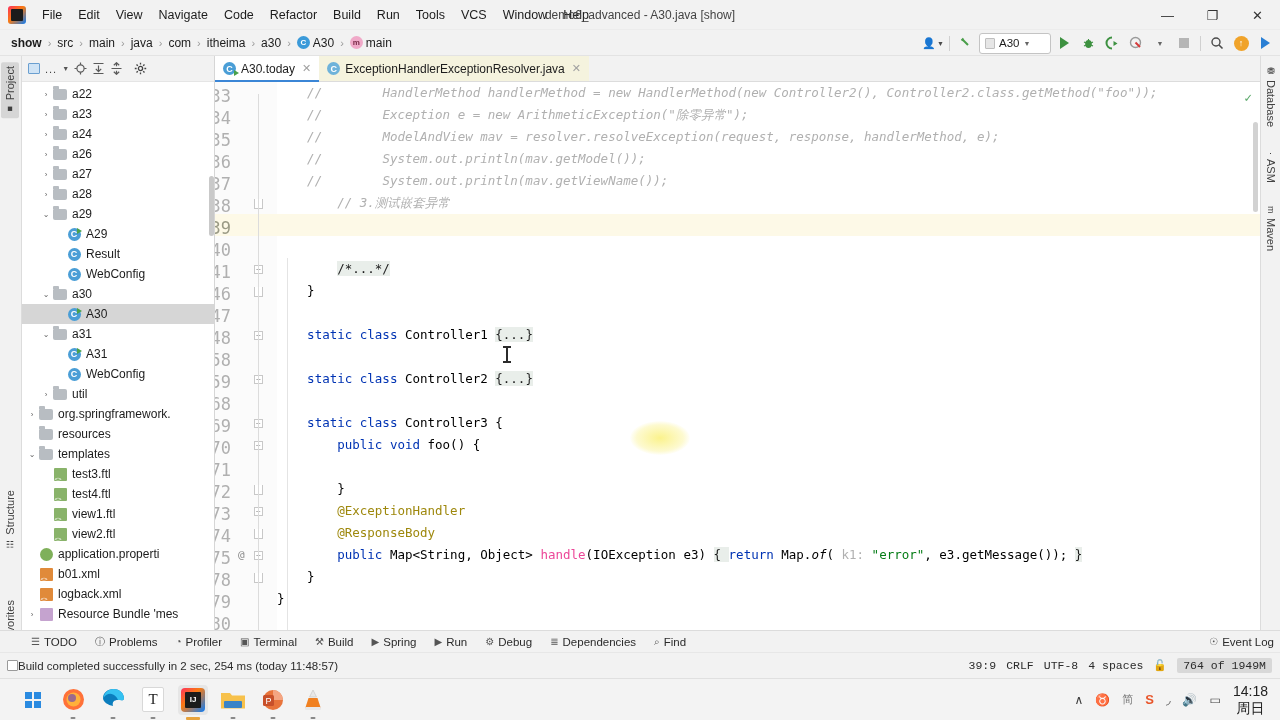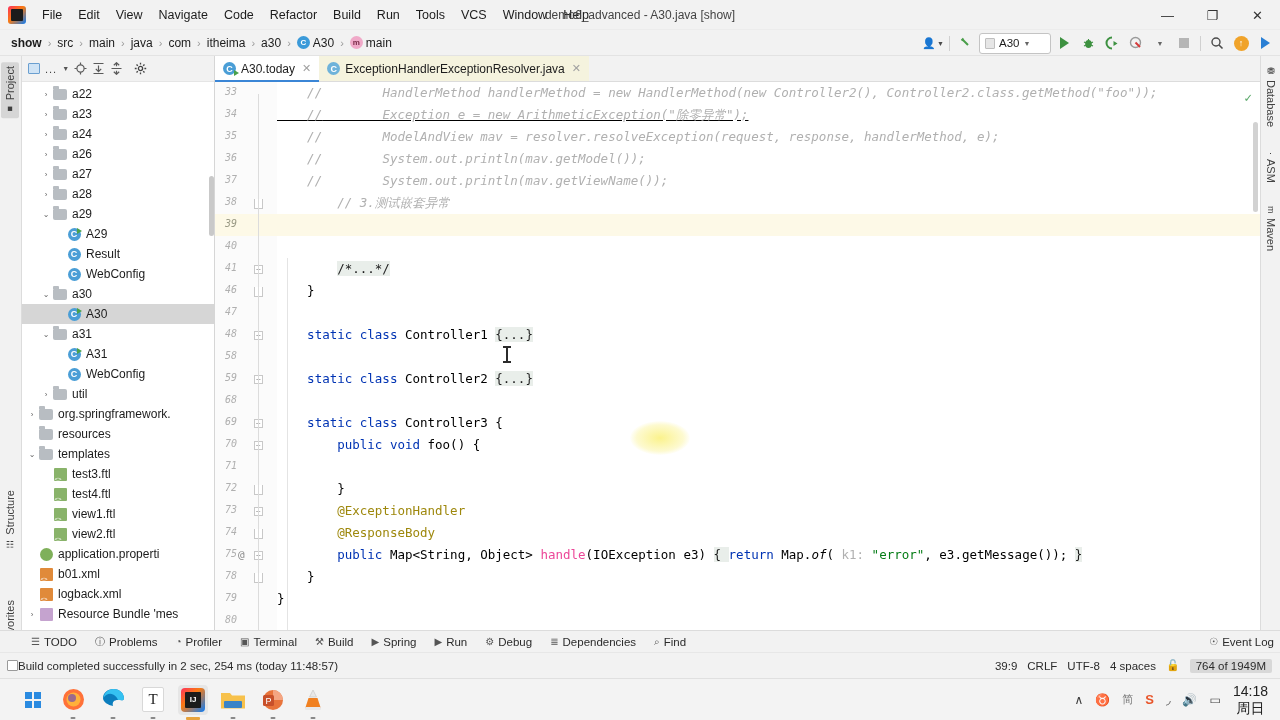--- a/index.html
+++ b/index.html
@@ -159,23 +159,22 @@
   .tabico.lib{background:#6fb3da;}
 
   .code-area{
     flex:1; position:relative; background:#fff; overflow:hidden;
     font-family:"DejaVu Sans Mono", monospace; font-size:12.5px;
   }
   .gutter{
     position:absolute;left:0;top:0;width:62px;height:100%;background:#fbfbfb;
   }
   .ln{
-    position:absolute;right:40px;color:#b0b0b0;font-size:10px;text-align:right;width:26px;
+    position:absolute;right:46px;color:#b0b0b0;font-size:17px;text-align:right;width:26px;
     font-family:"DejaVu Sans Mono", monospace;
-    font-style:italic;
   }
   .ln.cur{color:#9a9a85;}
   .fold{
     position:absolute;left:38px;width:11px;height:11px;color:#c2c2c2;font-size:9px;
     display:flex;align-items:center;justify-content:center;
   }
   .fold-box{width:9px;height:9px;border:1px solid #c8c8c8;display:flex;align-items:center;justify-content:center;font-size:8px;color:#9a9a9a;line-height:1;background:#fff;}
   .fold-end{width:9px;height:10px;border-left:1px solid #c8c8c8;border-right:1px solid #c8c8c8;border-bottom:1px solid #c8c8c8;background:#fff;}
   .fold-line{position:absolute;left:42.5px;width:1px;background:#dcdcdc;}
   .at-mark{position:absolute;left:23px;color:#8a8a8a;font-size:11px;}
@@ -219,21 +218,21 @@
   .bb-ico{font-size:10px;color:#555;}
   .bb-right{position:absolute;right:6px;display:flex;align-items:center;gap:4px;}
 
   
   .status-bar{
     position:absolute;left:0;top:652px;width:1280px;height:26px;background:#f2f2f2;
     display:flex;align-items:center;font-size:11.5px;color:#2b2b2b;border-top:1px solid #e7e7e7;
   }
   .sb-left{display:flex;align-items:center;margin-left:7px;}
   .sb-sq{width:11px;height:11px;border:1px solid #9a9a9a;border-radius:1px;background:#fff;}
-  .sb-right{position:absolute;right:8px;display:flex;align-items:center;gap:10px;}
+  .sb-right{position:absolute;right:8px;display:flex;align-items:center;gap:10px;font-family:Liberation Mono, monospace;}
   .sb-mem{background:#d8d8d8;padding:1px 6px;border-radius:2px;}
   .lock-ico{font-size:11px;color:#555;}
 
   
   .taskbar{
     position:absolute;left:0;top:678px;width:1280px;height:42px;
     background:#f3f3f3;display:flex;align-items:center;
     border-top:1px solid #e0e0e0;
   }
   .tb-apps{display:flex;align-items:center;gap:10px;margin-left:18px;}
@@ -703,21 +702,21 @@
           <div class="ln" style="top: 488px;">78</div>
           <div class="fold" style="top: 490px;">
             <span class="fold-end"></span>
           </div>
           <div class="ln" style="top: 510px;">79</div>
           <div class="ln" style="top: 532px;">80</div>
           <div class="fold-line" style="top: 12px; height: 540px;"></div>
         </div>
       <div class="code-lines" id="lines-root">
           <div class="cl" style="top: 0px;"><span>    </span><span class="cmt">//</span><span class="cmt">        HandlerMethod handlerMethod = new HandlerMethod(new Controller2(), Controller2.class.getMethod("foo"));</span></div>
-          <div class="cl" style="top: 22px; text-decoration: underline;"><span>    </span><span class="cmt">//</span><span class="cmt">        Exception e = new ArithmeticException("除零异常");</span></div>
+          <div class="cl" style="top: 22px;"><span>    </span><span class="cmt">//</span><span class="cmt">        Exception e = new ArithmeticException("除零异常");</span></div>
           <div class="cl" style="top: 44px;"><span>    </span><span class="cmt">//</span><span class="cmt">        ModelAndView mav = resolver.resolveException(request, response, handlerMethod, e);</span></div>
           <div class="cl" style="top: 66px;"><span>    </span><span class="cmt">//</span><span class="cmt">        System.out.println(mav.getModel());</span></div>
           <div class="cl" style="top: 88px;"><span>    </span><span class="cmt">//</span><span class="cmt">        System.out.println(mav.getViewName());</span></div>
           <div class="cl" style="top: 110px;"><span class="cmt">        // 3.测试嵌套异常</span></div>
           <div class="cur-line-hl" style="top: 132px;"></div>
           <div class="cl" style="top: 132px;"></div>
           <div class="cl" style="top: 154px;"></div>
           <div class="cl" style="top: 176px;"><span>        </span><span class="fld">/*...*/</span></div>
           <div class="cl" style="top: 198px;"><span>    }</span></div>
           <div class="cl" style="top: 220px;"></div>

